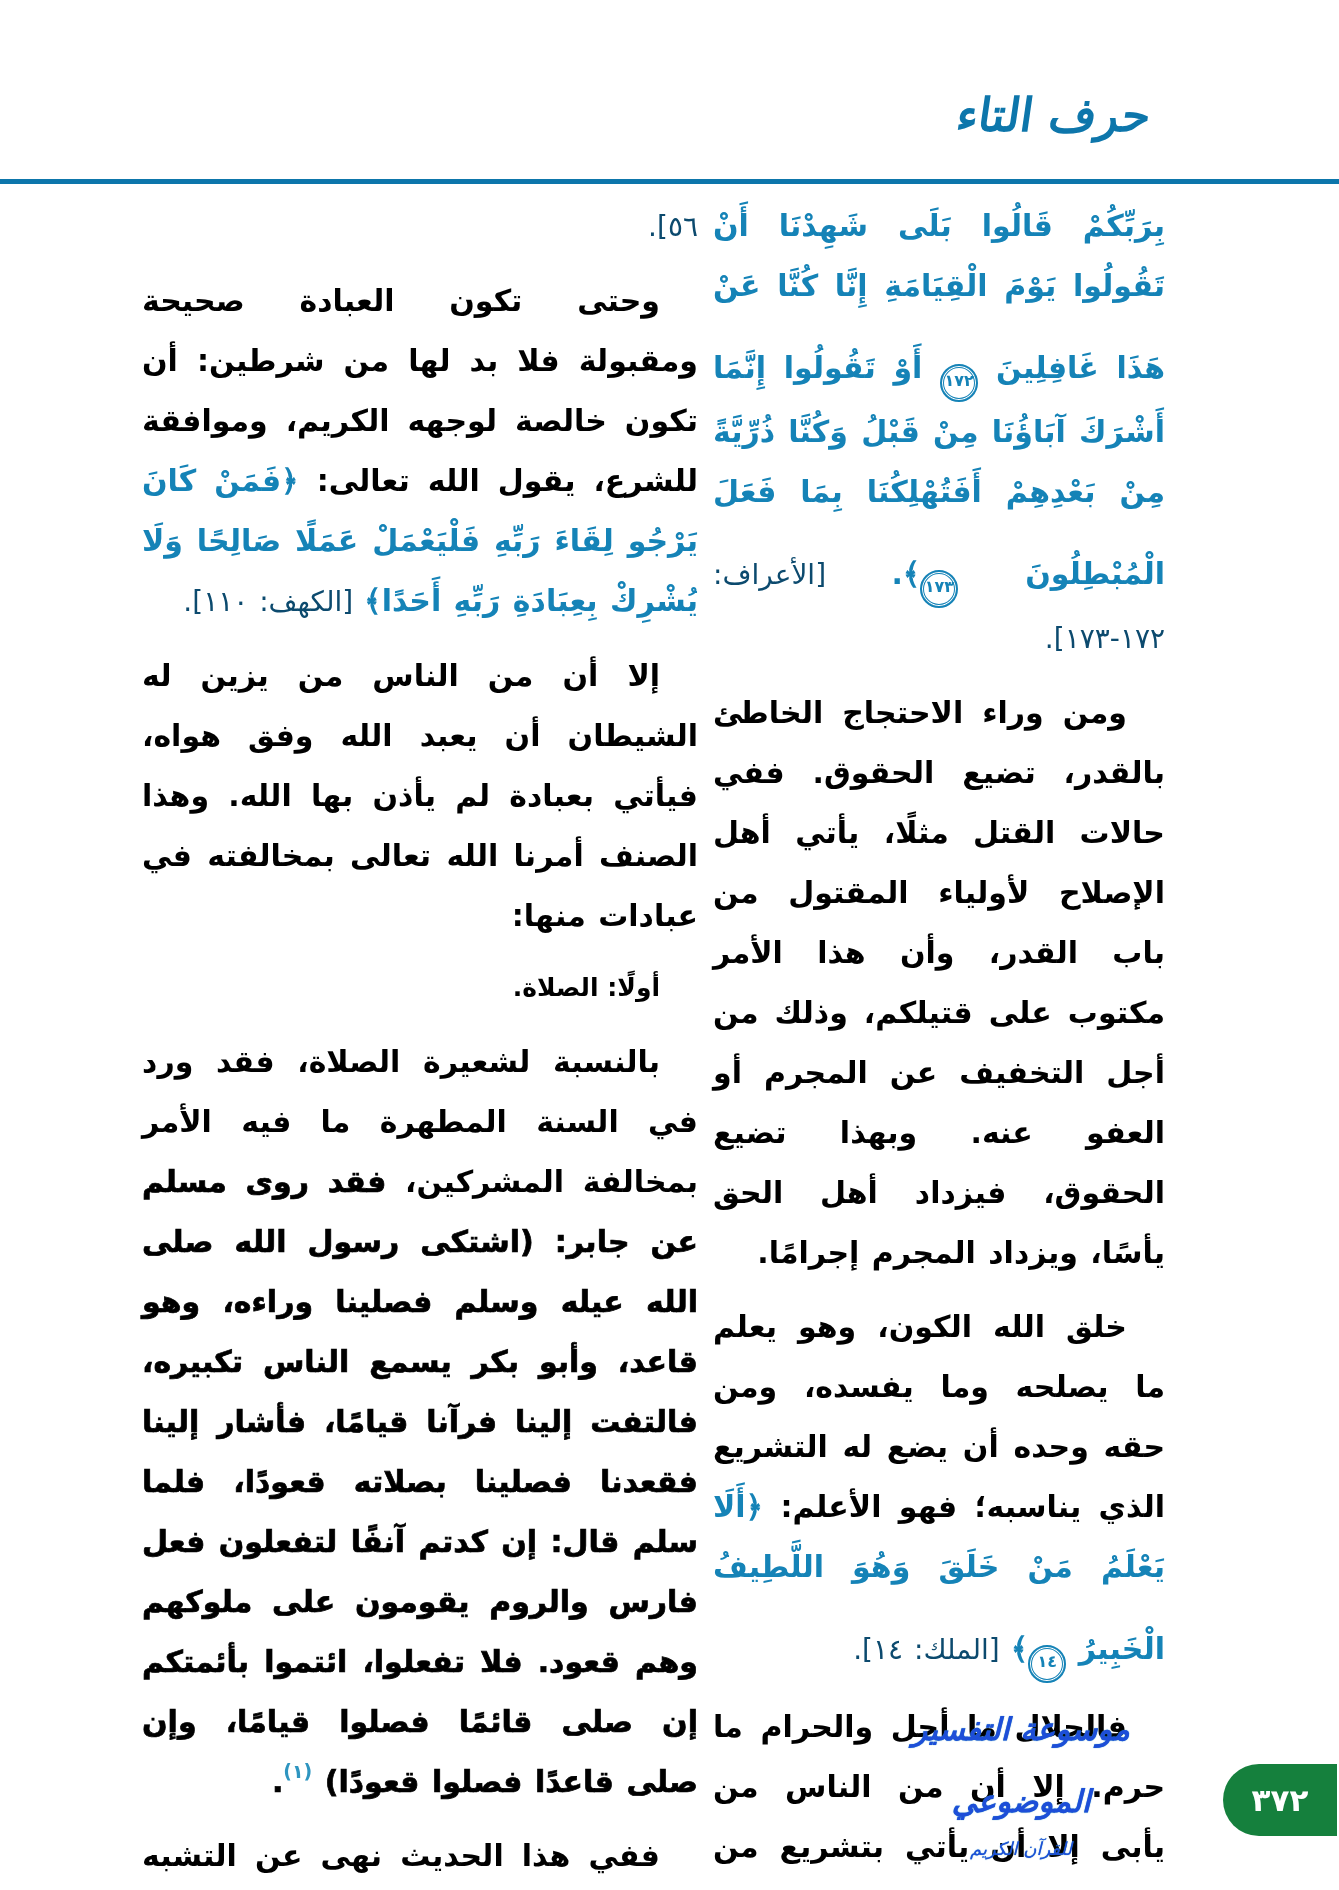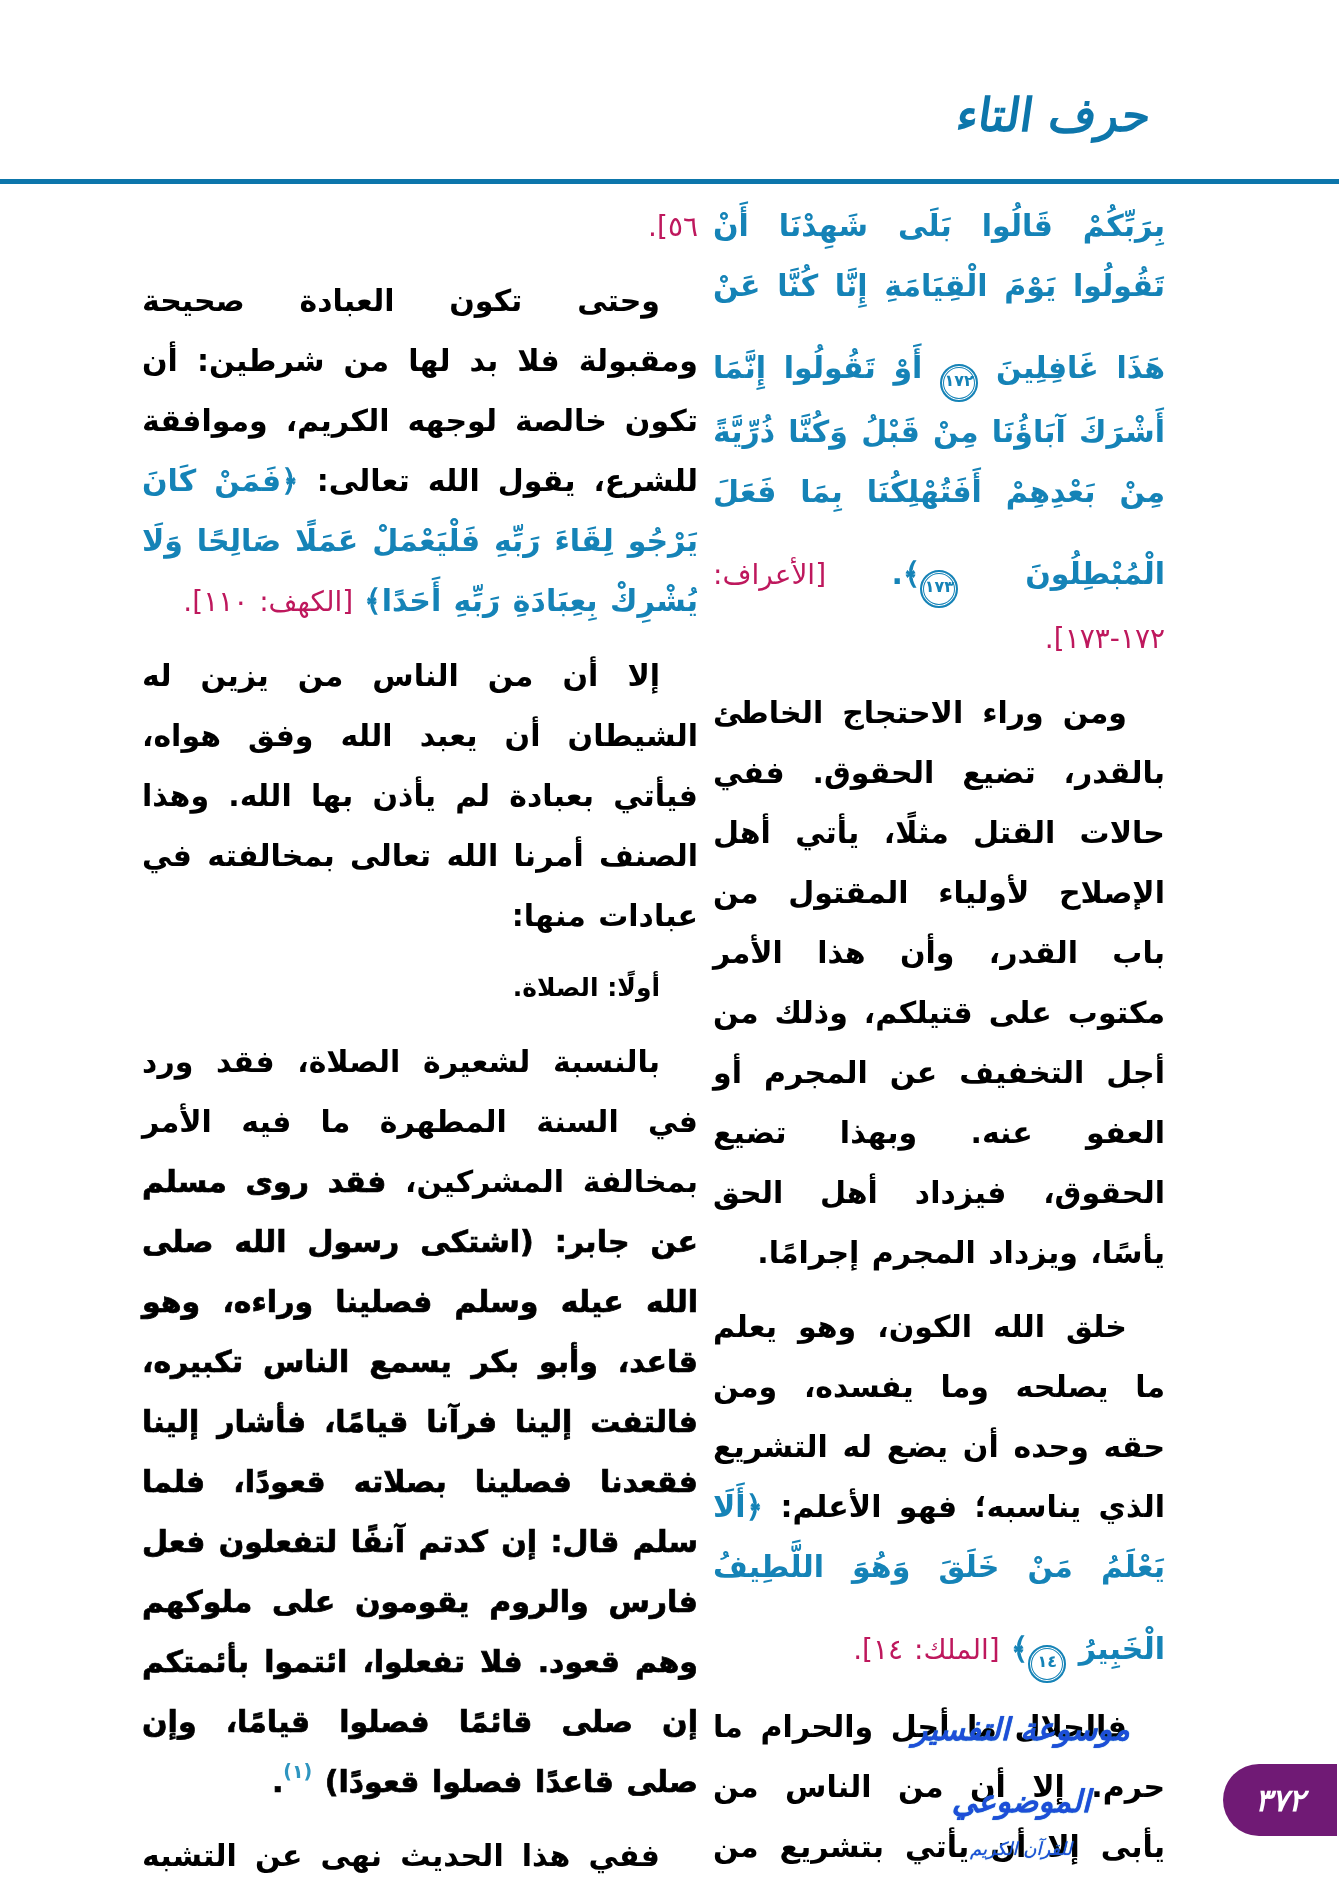--- a/index.html
+++ b/index.html
@@ -47,21 +47,21 @@
     color: #000;
     text-indent: 38px;
     word-spacing: 2px;
   }
   p.noindent { text-indent: 0; }
   .quran {
     color: #1583b7;
     font-weight: bold;
   }
   .ref {
-    color: #be185d;
+    color: #0c4a6e;
     font-weight: normal;
     font-size: 28px;
   }
   .ayah-num {
     display: inline-block;
     min-width: 30px;
     height: 34px;
     line-height: 30px;
     padding: 0 2px;
     border: 2px solid #1583b7;
@@ -123,24 +123,23 @@
     font-style: italic;
     line-height: 24px;
     text-shadow: 0 0 1px #2a8fbc;
   }
   .page-badge {
     position: absolute;
     top: 1764px;
     right: 2px;
     width: 114px;
     height: 72px;
-    background: #701a75;
+    background: #15803d;
     border-radius: 36px 0 0 36px;
     text-align: center;
-    font-style: italic;
   }
   .page-badge .num {
     color: #ffffff;
     font-size: 31px;
     font-weight: bold;
     line-height: 72px;
   }
   .frag { text-indent: 100px; text-align: right; }
 </style>
 </head>

